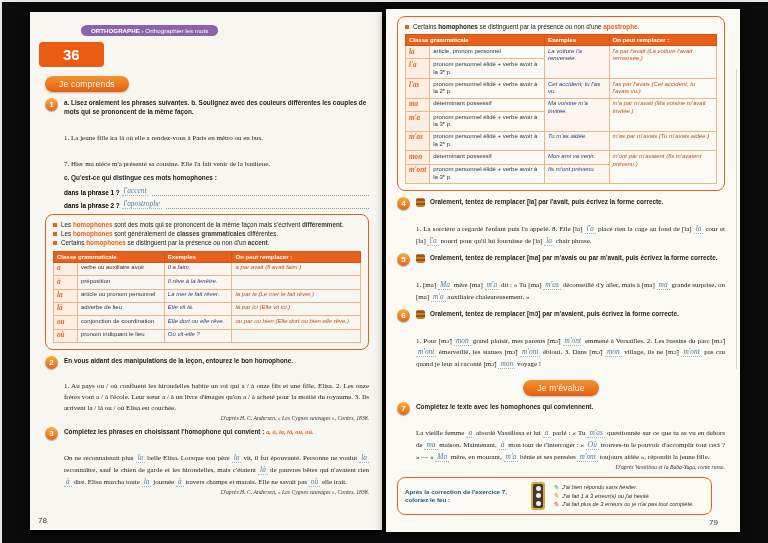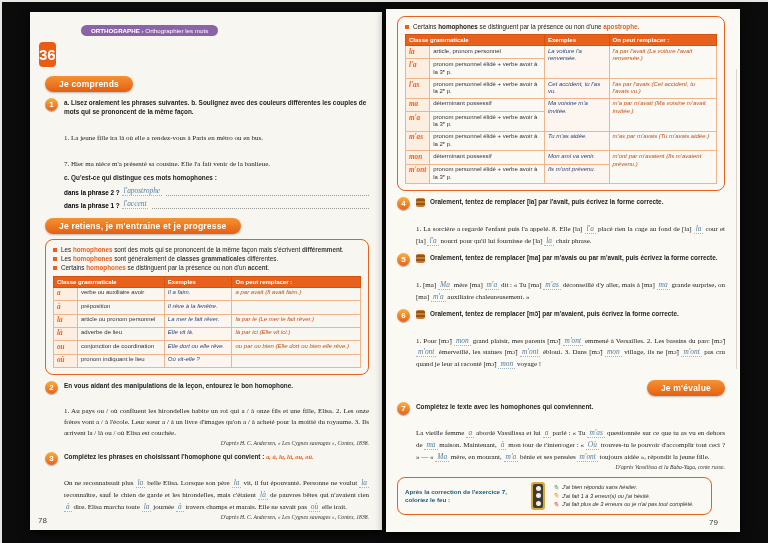--- a/index.html
+++ b/index.html
@@ -4,21 +4,21 @@
 <style>
   *{margin:0;padding:0;box-sizing:border-box}
   html,body{width:768px;height:543px}
   body{background:#000;position:relative;font-family:"Liberation Sans",sans-serif;overflow:hidden}
   .photo{position:absolute;inset:0;background:#0b0b0c;border-top:2px solid #e8e6e2;border-left:2px solid #e8e6e2}
   .page{position:absolute;background:#f8f6f1;box-shadow:0 3px 10px rgba(0,0,0,.7);overflow:hidden}
   .page.left{left:30px;top:12px;width:352px;height:518px;padding:7px 13px 6px 15px}
   .page.right{left:386px;top:9px;width:354px;height:523px;padding:7px 15px 6px 11px;background:#fbf9f4}
 
   
-  .badge{display:inline-block;background:linear-gradient(#f59230,#e55f12);color:#fff;font-weight:700;font-size:8.5px;padding:3px 14px;border-radius:10px;box-shadow:0 1px 2px rgba(0,0,0,.25);letter-spacing:.2px}
+  .badge{display:inline-block;background:linear-gradient(#f59230,#e55f12);color:#fff;font-weight:400;font-size:8.5px;padding:3px 14px;border-radius:10px;box-shadow:0 1px 2px rgba(0,0,0,.25);letter-spacing:.2px}
   .exnum{flex:none;width:13px;height:13px;border-radius:50%;background:linear-gradient(#f7b13a,#e8611c);color:#fff;font-weight:700;font-size:8px;display:inline-flex;align-items:center;justify-content:center;box-shadow:0 1px 1px rgba(0,0,0,.3)}
   .ex{display:flex;gap:6px;margin-top:6px}
   .exbody{flex:1;min-width:0}
   .instr{font-weight:700;font-size:6.4px;color:#1d1d1d;line-height:1.45}
   .serif{font-family:"Liberation Serif",serif;font-size:7px;color:#1b1b1b;line-height:1.55;text-align:justify;margin-top:16px}
   .ans{font-style:italic;color:#55809f;border-bottom:1px dotted #9db4c4;padding:0 2px;font-size:7.4px}
   .attrib{font-size:5.7px;font-style:italic;text-align:right;color:#333;margin-top:1px;font-family:"Liberation Serif",serif}
   .sq{flex:none;width:4px;height:4px;background:#e8611c;display:inline-block;margin:3px 4px 0 0}
   table{border-collapse:collapse;width:100%;margin-top:3px}
   th{background:#e8611c;color:#fff;font-size:6px;padding:2px 3px;border:1px solid #d4540f;font-weight:700;text-align:left}
@@ -26,41 +26,41 @@
   td.w{color:#e8611c;font-weight:700;font-style:italic;font-family:"Liberation Serif",serif;font-size:7.2px;width:24px;background:#fdeee2}
   td.e{font-style:italic;color:#27457a;background:#fdf6f0}
   td.r{font-style:italic;color:#c2511a}
   .oral-icon{flex:none;width:9px;height:9px;border-radius:2px;margin-top:1px;background:repeating-linear-gradient(0deg,#c77b2e 0 2px,#965418 2px 4px);display:inline-block}
   .pagenum{position:absolute;bottom:5px;font-size:8px;color:#3c3c3c}
 
   
   .banner{margin-left:36px;display:inline-block;background:#8a63a8;color:#fff;font-size:6.2px;padding:2px 10px;border-radius:9px}
   .banner b{font-weight:700}
   .lesson-head{display:flex;align-items:center;gap:8px;margin-top:5px}
-  .lesson-num{background:#ea5b13;color:#fff;font-weight:700;font-size:15px;padding:4px 0;border-radius:4px;margin-left:-6px}
+  .lesson-num{background:#ea5b13;color:#fff;font-weight:700;font-size:15px;padding:4px 24px;border-radius:4px;margin-left:-6px}
   .lesson-title{color:#e8611c;font-size:14.5px;font-weight:700}
   .badge-row{margin-top:6px}
   .qline{display:flex;align-items:flex-end;font-family:"Liberation Serif",serif;font-size:7px;margin-top:3px}
   .qlabel{font-weight:700;font-family:"Liberation Sans",sans-serif;font-size:6.4px}
   .dots{flex:1;border-bottom:1px dotted #999;height:8px;margin-left:4px}
   .retain-box{border:1.3px solid #e8611c;border-radius:8px;padding:5px 7px 6px 7px;margin-top:5px}
   .rule{display:flex;font-size:6.3px;line-height:1.5;color:#222}
   .rule p{flex:1}
   .rule p span:nth-child(2){color:#e8611c;font-weight:700}
   .rule p span:nth-child(4){font-weight:700;color:#3a3a3a}
   .wordlist{color:#e8611c;font-style:italic;font-family:"Liberation Serif",serif;font-weight:700}
 
   
   .rule-box{border:1.4px solid #e8611c;border-radius:8px;padding:5px 7px 6px 7px}
   .bullet{display:flex;font-size:6.3px;line-height:1.45;color:#222}
   .bullet p{flex:1}
   .bullet p span:nth-child(2){font-weight:700}
   .bullet p span:nth-child(4){color:#e8611c;font-weight:700}
   .exhead{display:flex;gap:5px;align-items:flex-start}
-  .badge-center{text-align:right;margin-top:7px}
+  .badge-center{text-align:center;margin-top:7px}
   .feu-box{border:1.5px solid #e8611c;border-radius:8px;padding:4px 7px;display:flex;gap:8px;align-items:center;margin-top:7px;width:96%}
   .feu-label{width:118px;font-size:6.2px;font-weight:700;color:#17577a;line-height:1.35}
   .feu-icon{flex:none;width:14px;height:28px;background:#d8a93c;border-radius:3px;padding:2px;display:flex}
   .feu-inner{flex:1;background:#403a31;border-radius:2px;display:flex;flex-direction:column;align-items:center;justify-content:space-evenly}
   .feu-inner i{width:5px;height:5px;border-radius:50%;background:#f3efe6}
   .legend{flex:1}
   .leg{display:flex;gap:3px;font-size:5.6px;font-style:italic;color:#2e2e2e;line-height:1.5;align-items:center}
   .pencil{font-size:7px;line-height:1}
   .pg{color:#3a9d4e}.po{color:#f0820f}.pr{color:#d5372c}
   .edge-line{position:absolute;right:3px;top:60px;width:1px;height:300px;background:#d9d5cd}
@@ -83,33 +83,32 @@
   <div class="badge-row"><span class="badge">Je comprends</span></div>
 
   <div class="ex">
     <span class="exnum">1</span>
     <div class="exbody">
       <p class="instr">a. Lisez oralement les phrases suivantes. b. Soulignez avec des couleurs différentes les couples de mots qui se prononcent de la même façon.</p>
       <p class="serif">1. La jeune fille ira là où elle a rendez-vous à Paris en métro ou en bus.</p>
       <p class="serif">7. Hier ma nièce m'a présenté sa cousine. Elle l'a fait venir de la banlieue.</p>
       <p class="instr" style="margin-top:3px">c. Qu'est-ce qui distingue ces mots homophones :</p>
       <p class="qline">
+        <span class="qlabel">dans la phrase 1 ?</span>&nbsp;
+        <span class="ans">l'accent</span>
+        <span class="dots"></span>
+      </p>
+      <p class="qline">
         <span class="qlabel">dans la phrase 2 ?</span>&nbsp;
         <span class="ans">l'apostrophe</span>
         <span class="dots"></span>
       </p>
-      <p class="qline">
-        <span class="qlabel">dans la phrase 1 ?</span>&nbsp;
-        <span class="ans">l'accent</span>
-        <span class="dots"></span>
-      </p>
-    </div>
-  </div>
-
-  <div class="badge-row"><span class="badge">Je retiens, je m'entraine et je progresse</span></div>
+    </div>
+  </div>
+
 
   <div class="retain-box">
     <div class="rule">
         <span class="sq"></span>
         <p><span>Les </span><span>homophones</span><span> sont des mots qui se prononcent de la même façon mais s'écrivent </span><span>différemment</span><span>.</span></p>
       </div>
     <div class="rule">
         <span class="sq"></span>
         <p><span>Les </span><span>homophones</span><span> sont généralement de </span><span>classes grammaticales</span><span> différentes.</span></p>
       </div>

